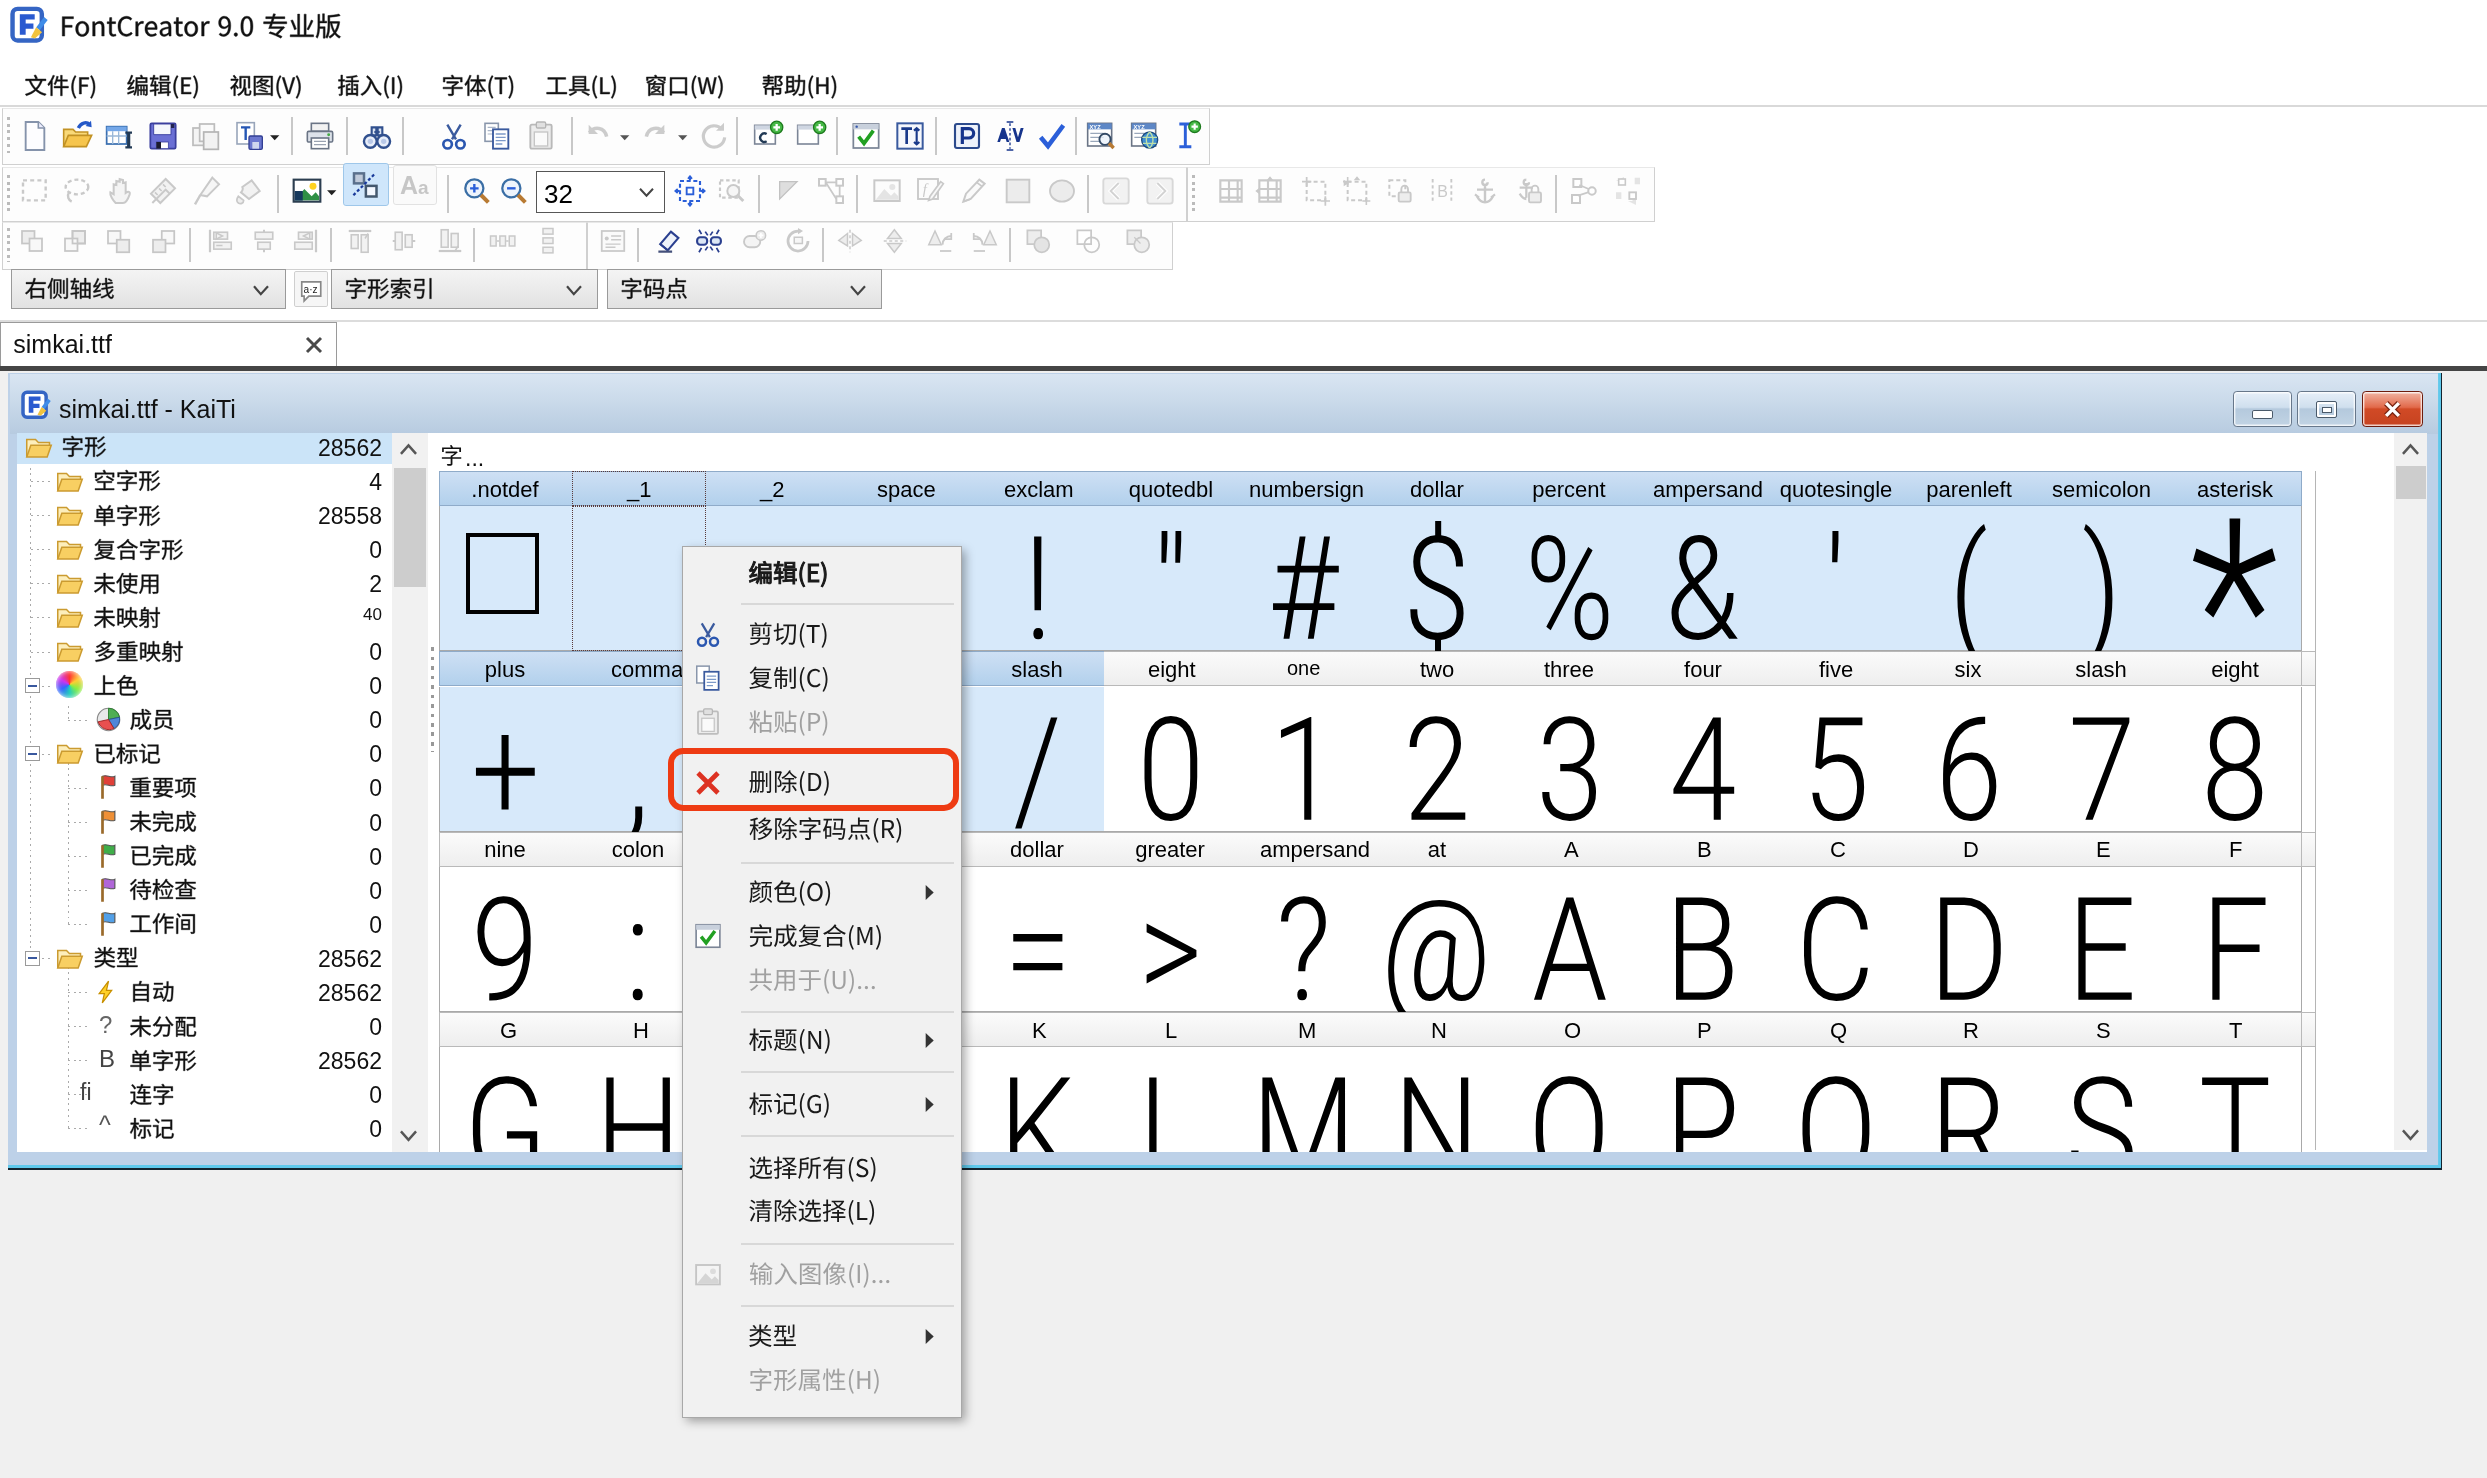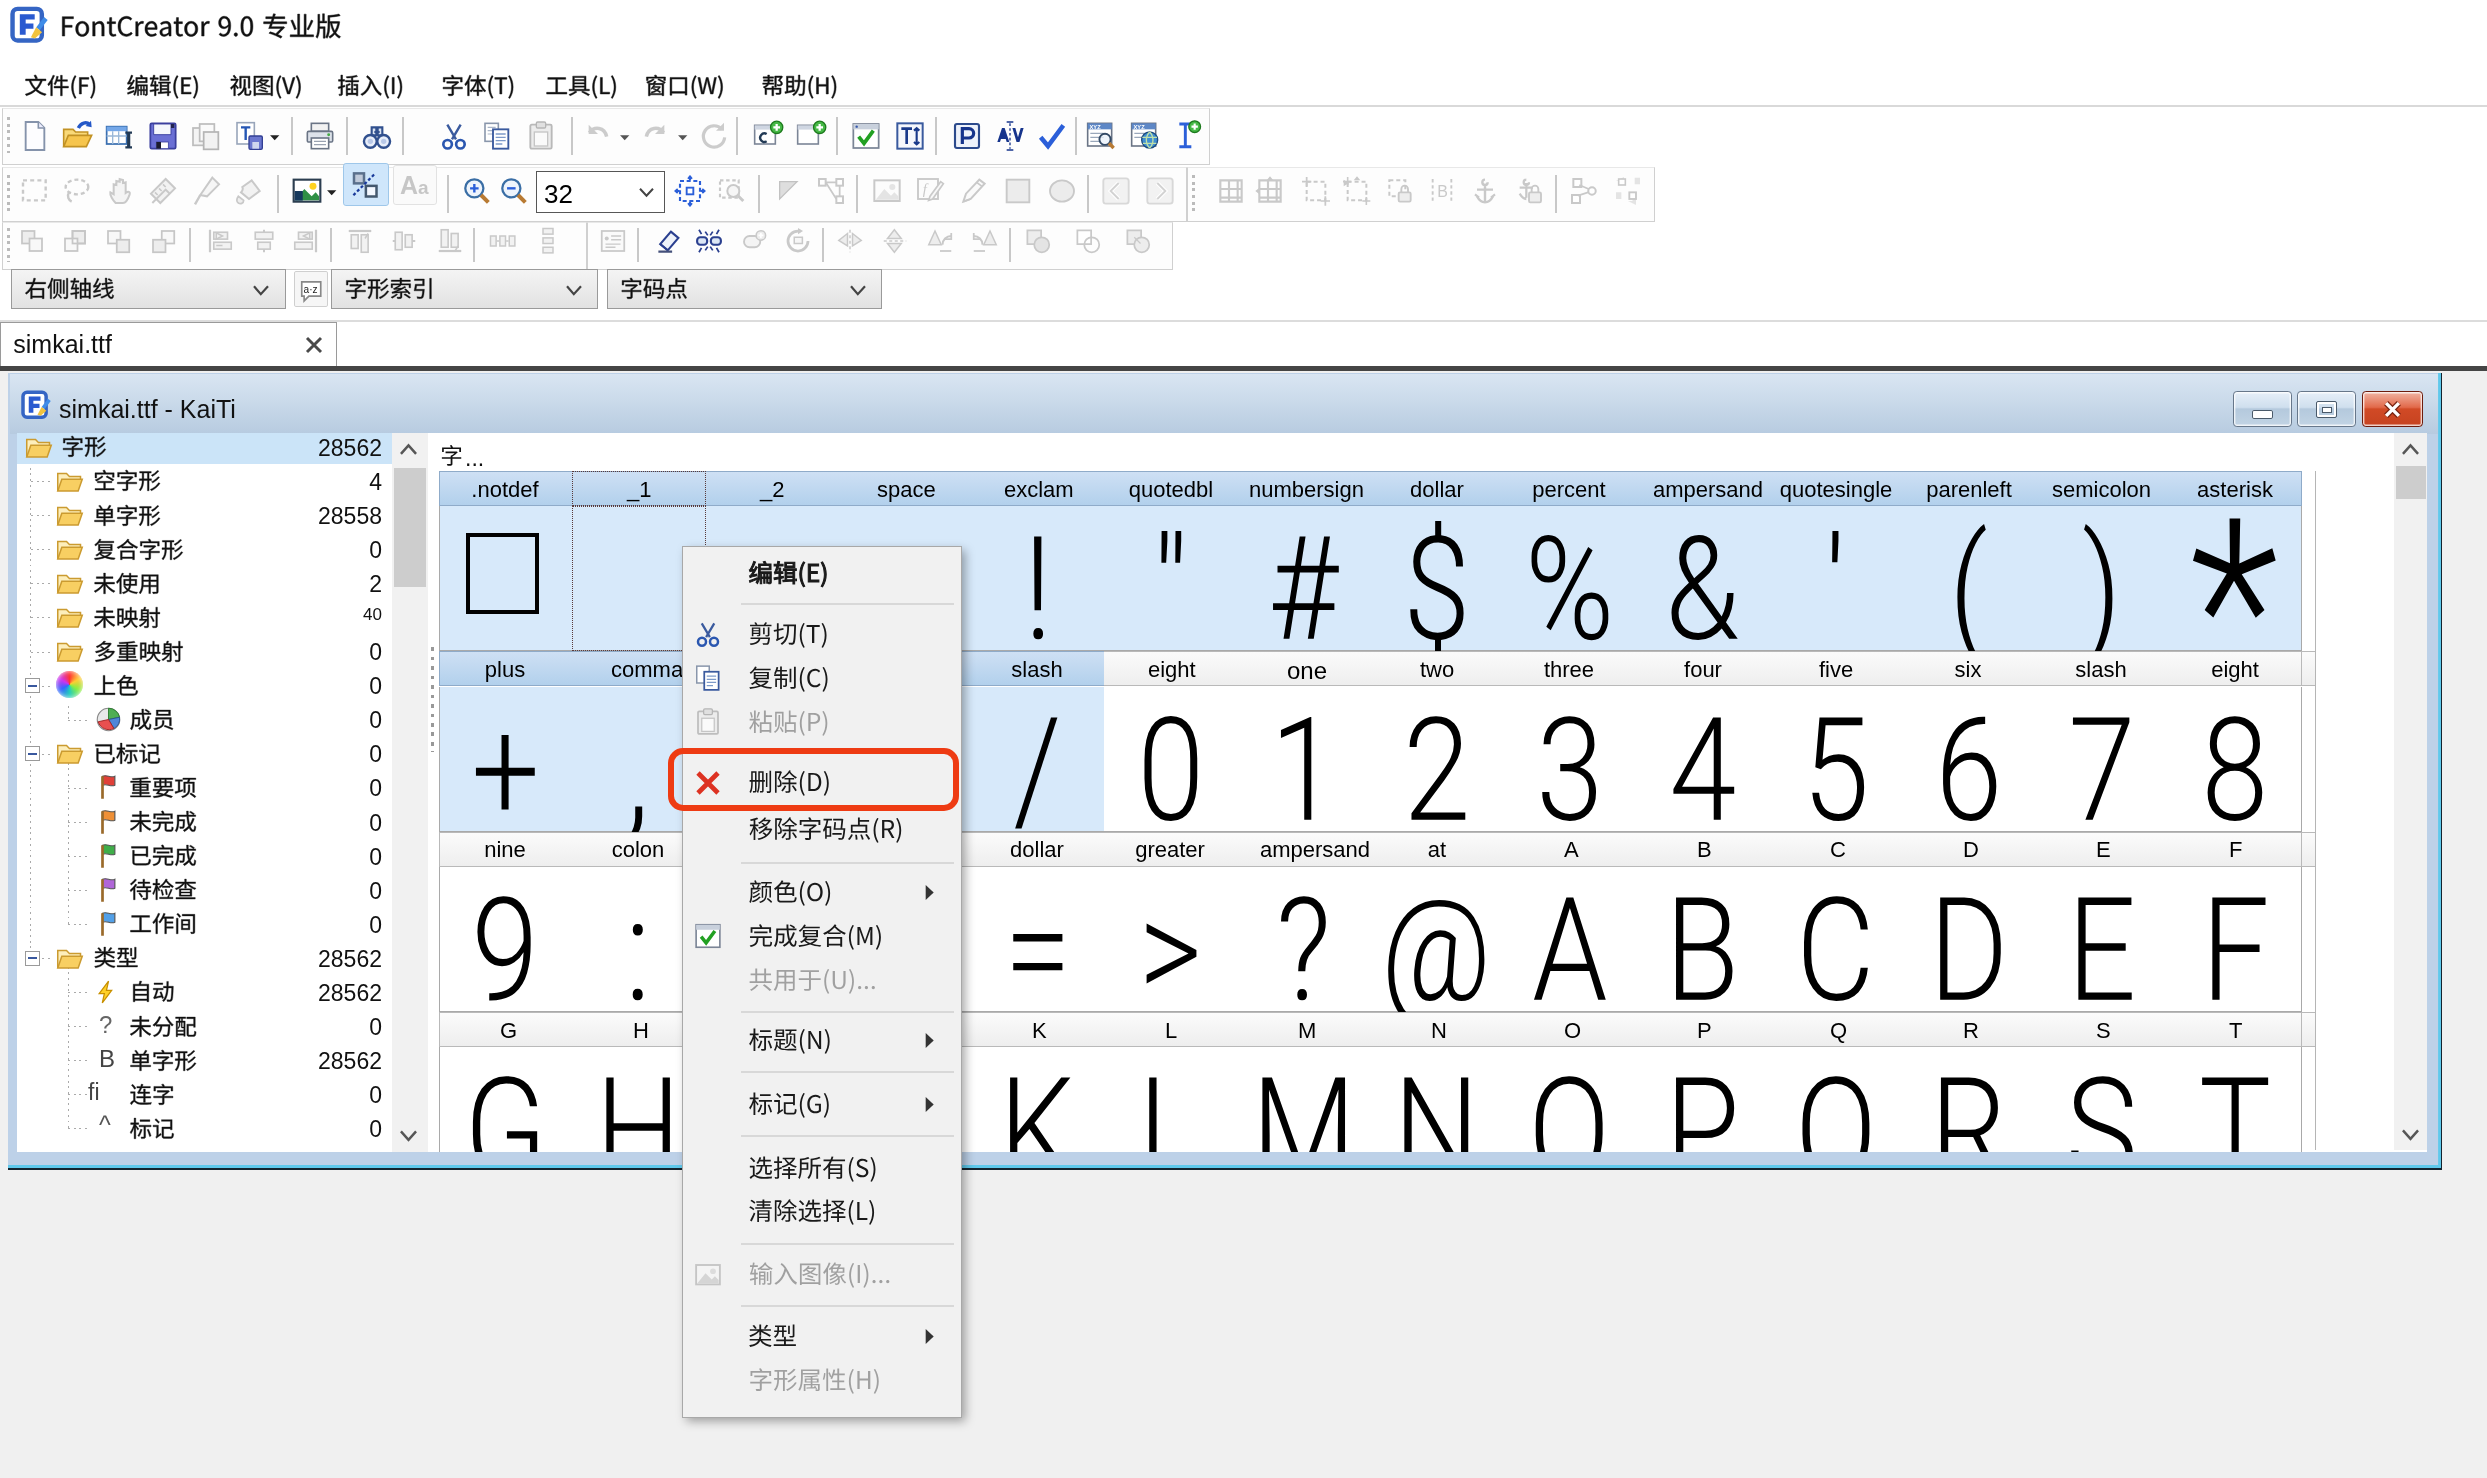--- a/index.html
+++ b/index.html
@@ -853,21 +853,21 @@
     <div style="position:absolute;left:232px;top:581px;font-size:23px;color:#111;font-weight:normal;white-space:nowrap;width:133px;text-align:right">0</div>
     <div style="position:absolute;left:82px;top:612px;font-size:24px;color:#444;font-weight:normal;white-space:nowrap;">B</div>
     <svg style="position:absolute;left:112px;top:613px;overflow:visible" width="70" height="30" viewBox="0 0 74 32">
       <g transform="translate(0,24.5)" fill="#111" stroke="#111" stroke-width="16">
         <use href="#g49" transform="translate(0.0,0) scale(0.0240,-0.0240)"></use>
         <use href="#g27" transform="translate(24.0,0) scale(0.0240,-0.0240)"></use>
         <use href="#g43" transform="translate(48.0,0) scale(0.0240,-0.0240)"></use>
       </g>
     </svg>
     <div style="position:absolute;left:232px;top:615px;font-size:23px;color:#111;font-weight:normal;white-space:nowrap;width:133px;text-align:right">28562</div>
-    <div style="position:absolute;left:71px;top:646px;font-size:23px;color:#444;font-weight:normal;white-space:nowrap;">fi</div>
+    <div style="position:absolute;left:63px;top:646px;font-size:23px;color:#444;font-weight:normal;white-space:nowrap;">fi</div>
     <svg style="position:absolute;left:112px;top:647px;overflow:visible" width="48" height="30" viewBox="0 0 50 32">
       <g transform="translate(0,24.5)" fill="#111" stroke="#111" stroke-width="16">
         <use href="#g80" transform="translate(0.0,0) scale(0.0240,-0.0240)"></use>
         <use href="#g27" transform="translate(24.0,0) scale(0.0240,-0.0240)"></use>
       </g>
     </svg>
     <div style="position:absolute;left:232px;top:649px;font-size:23px;color:#111;font-weight:normal;white-space:nowrap;width:133px;text-align:right">0</div>
     <div style="position:absolute;left:82px;top:678px;font-size:25px;color:#555;font-weight:normal;white-space:nowrap;">^</div>
     <svg style="position:absolute;left:112px;top:681px;overflow:visible" width="48" height="30" viewBox="0 0 50 32">
       <g transform="translate(0,24.5)" fill="#111" stroke="#111" stroke-width="16">
@@ -1026,21 +1026,21 @@
     </svg>
     <div style="position:absolute;left:1087px;top:218px;width:134px;height:35px;background:linear-gradient(#fbfbfb,#eeeeee);border:1px solid #b9b9b9;border-left:none"></div>
     <div style="position:absolute;left:1131px;top:224px;font-size:22px;color:#000;font-weight:normal;white-space:nowrap;width:44px;text-align:center">eight</div>
     <div style="position:absolute;left:1087px;top:254px;width:134px;height:145px;background:#fff;border-right:1.4px solid #a9a9a9;border-bottom:1.4px solid #a9a9a9;"></div>
     <svg style="position:absolute;left:1120px;top:243px;overflow:visible" width="67" height="1.9" viewBox="0 0 70 2">
       <g transform="translate(0,152.0) scale(0.06234,-0.07422)" fill="#000">
         <path d="M1015 608Q1015 287 898 134Q780 -20 569 -20Q363 -20 244 129Q124 278 120 587V853Q120 1173 239 1325Q358 1477 567 1477Q775 1477 893 1330Q1011 1182 1015 874ZM896 868Q896 1122 814 1248Q731 1375 567 1375Q405 1375 324 1251Q242 1127 240 880V594Q240 349 323 216Q406 82 569 82Q734 82 815 216Q896 349 896 594Z"></path>
       </g>
     </svg>
     <div style="position:absolute;left:1220px;top:218px;width:134px;height:35px;background:linear-gradient(#fbfbfb,#eeeeee);border:1px solid #b9b9b9;border-left:none"></div>
-    <div style="position:absolute;left:1270px;top:224px;font-size:24px;color:#000;font-weight:normal;white-space:nowrap;width:32px;text-align:center">one</div>
+    <div style="position:absolute;left:1270px;top:224px;font-size:20px;color:#000;font-weight:normal;white-space:nowrap;width:32px;text-align:center">one</div>
     <div style="position:absolute;left:1220px;top:254px;width:134px;height:145px;background:#fff;border-right:1.4px solid #a9a9a9;border-bottom:1.4px solid #a9a9a9;"></div>
     <svg style="position:absolute;left:1253px;top:243px;overflow:visible" width="67" height="1.9" viewBox="0 0 70 2">
       <g transform="translate(0,152.0) scale(0.06234,-0.07422)" fill="#000">
         <path d="M694 1462V0H574V1312L179 1165V1277L674 1462Z"></path>
       </g>
     </svg>
     <div style="position:absolute;left:1353px;top:218px;width:134px;height:35px;background:linear-gradient(#fbfbfb,#eeeeee);border:1px solid #b9b9b9;border-left:none"></div>
     <div style="position:absolute;left:1403px;top:224px;font-size:22px;color:#000;font-weight:normal;white-space:nowrap;width:32px;text-align:center">two</div>
     <div style="position:absolute;left:1353px;top:254px;width:134px;height:145px;background:#fff;border-right:1.4px solid #a9a9a9;border-bottom:1.4px solid #a9a9a9;"></div>
     <svg style="position:absolute;left:1386px;top:243px;overflow:visible" width="67" height="1.9" viewBox="0 0 70 2">

